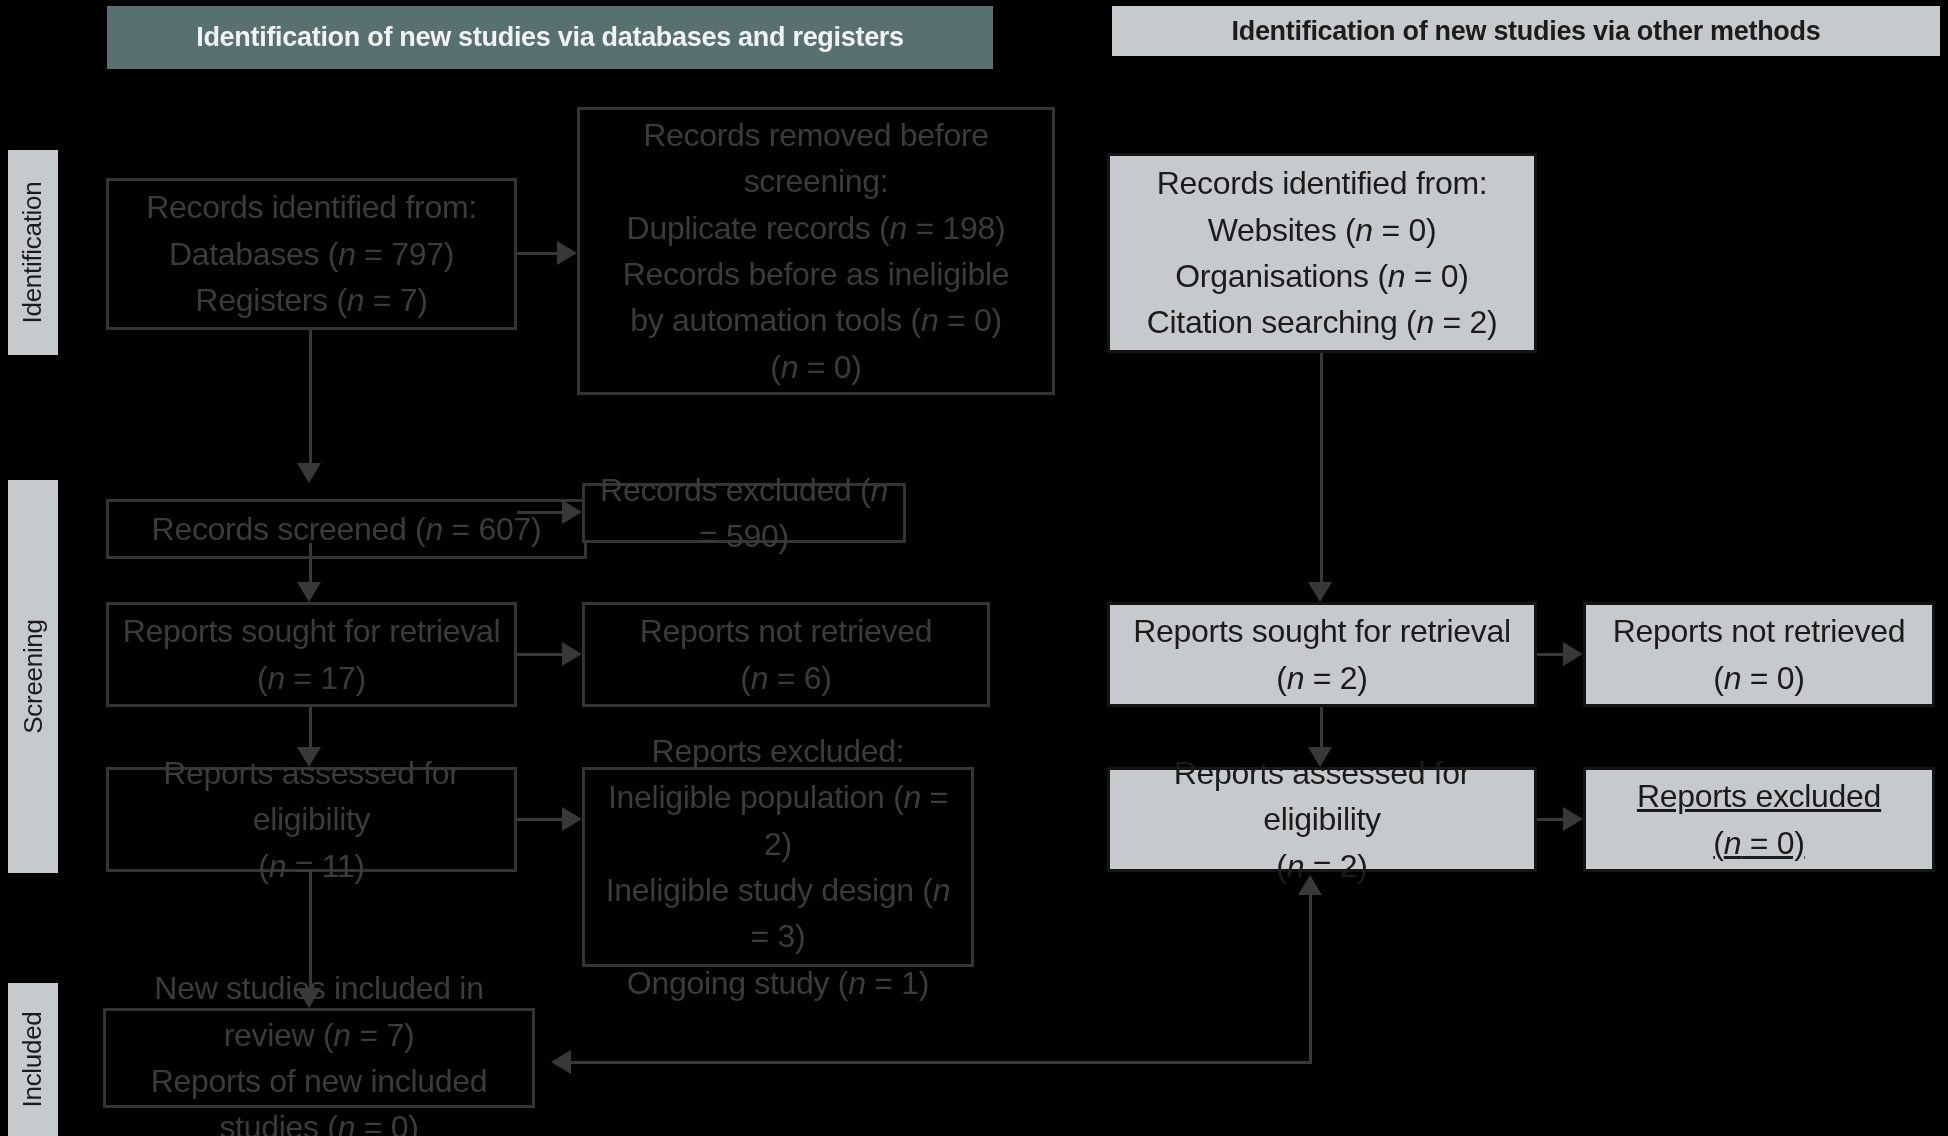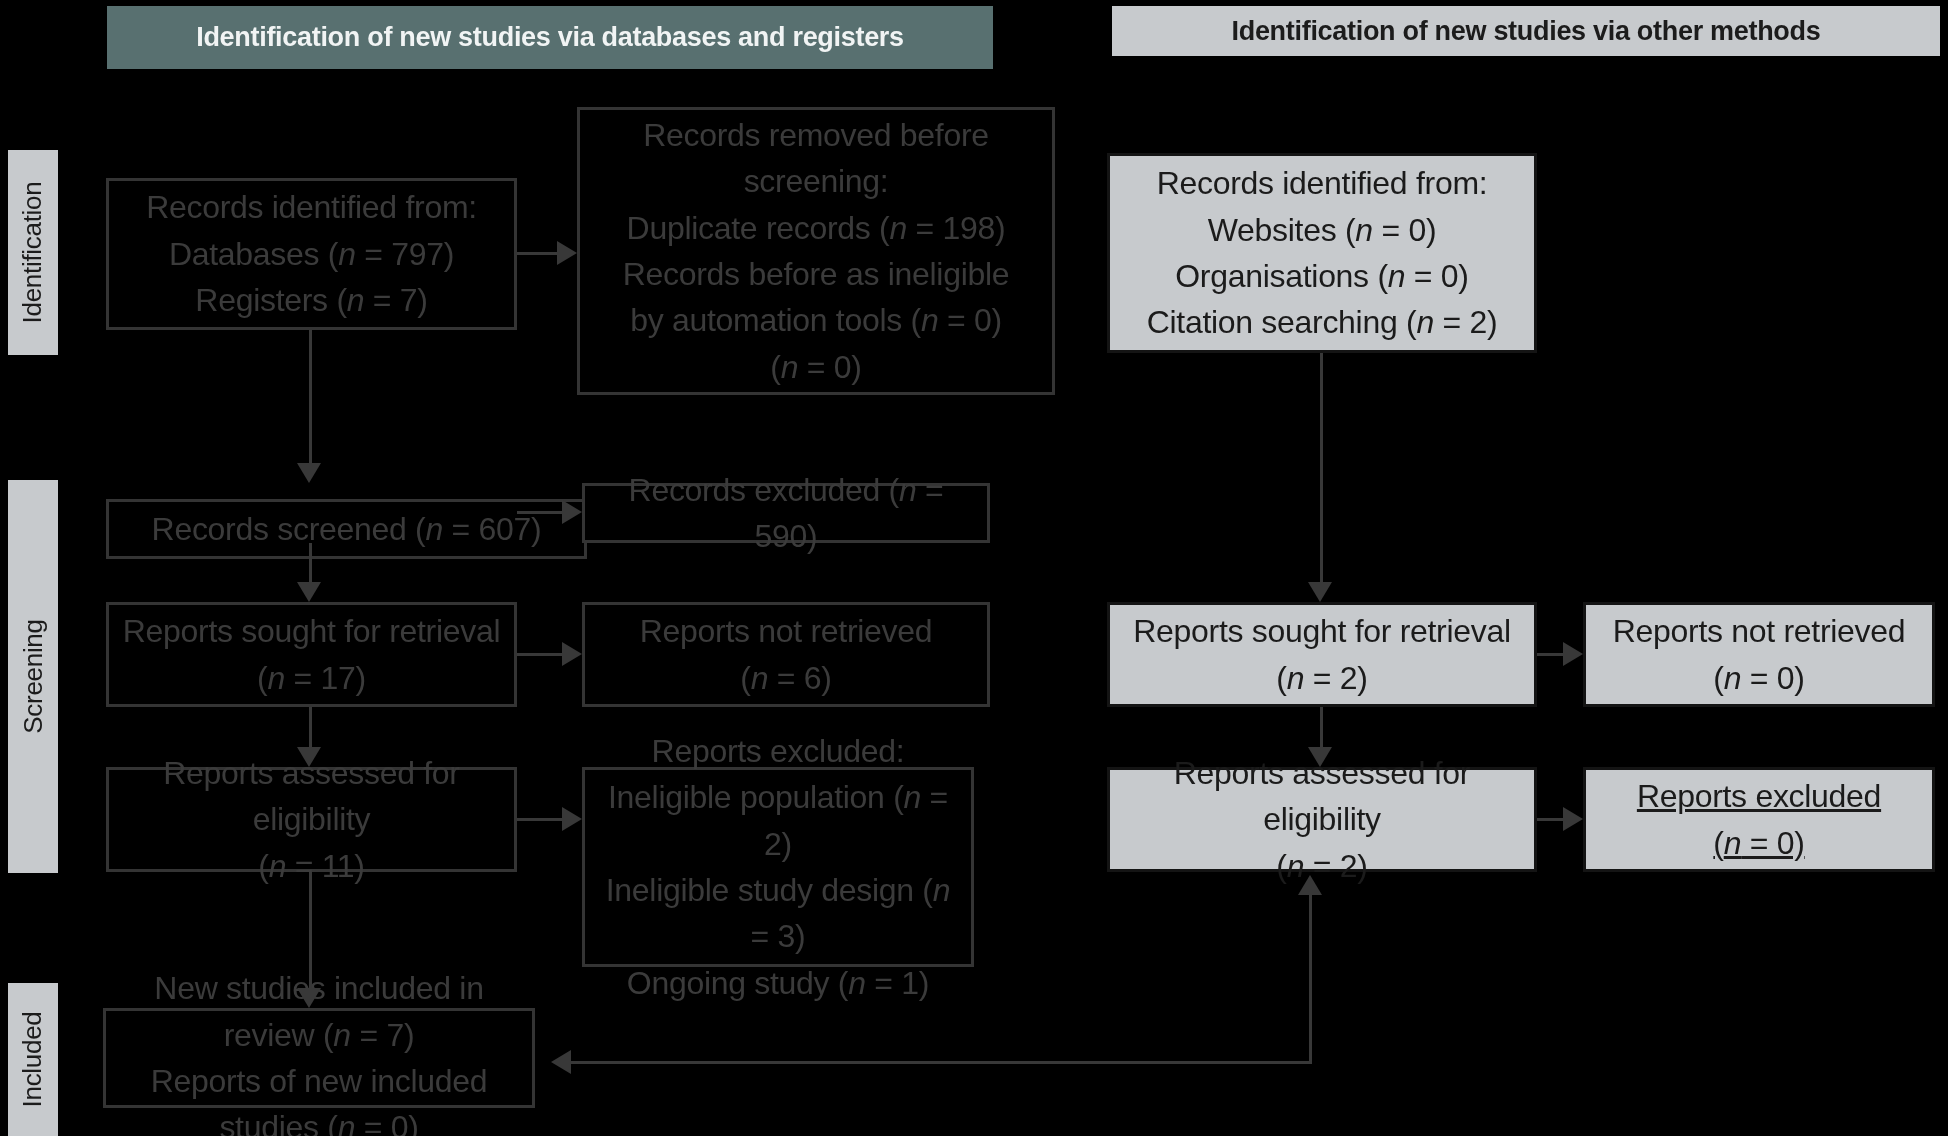--- a/index.html
+++ b/index.html
@@ -33,21 +33,21 @@
     text-align:center;font-size:32px;line-height:1.45;letter-spacing:-0.3px;
     padding:4px 8px;
   }
   .box i{font-style:italic;}
   .dim{background:#000;border:3px solid #343434;color:#3b3b3b;}
   .lit{background:#c7cacd;border:3px solid #141414;color:#1b1b1b;}
   
   #bx-db-identified{left:106px;top:178px;width:411px;height:152px;}
   #bx-db-removed{left:577px;top:107px;width:478px;height:288px;}
   #bx-db-screened{left:106px;top:483px;width:481px;height:60px;margin-top:16px;}
-  #bx-db-excluded{left:582px;top:483px;width:408px;height:60px;}
+  #bx-db-excluded{left:582px;top:483px;width:324px;height:60px;}
   #bx-db-sought{left:106px;top:602px;width:411px;height:105px;}
   #bx-db-notretrieved{left:582px;top:602px;width:408px;height:105px;}
   #bx-db-assessed{left:106px;top:767px;width:411px;height:105px;}
   #bx-db-repexcluded{left:582px;top:767px;width:392px;height:200px;}
   #bx-included{left:103px;top:1008px;width:432px;height:100px;}
   
   #bx-om-identified{left:1107px;top:153px;width:430px;height:200px;}
   #bx-om-sought{left:1107px;top:602px;width:430px;height:105px;}
   #bx-om-notretrieved{left:1583px;top:602px;width:352px;height:105px;}
   #bx-om-assessed{left:1107px;top:767px;width:430px;height:105px;}

